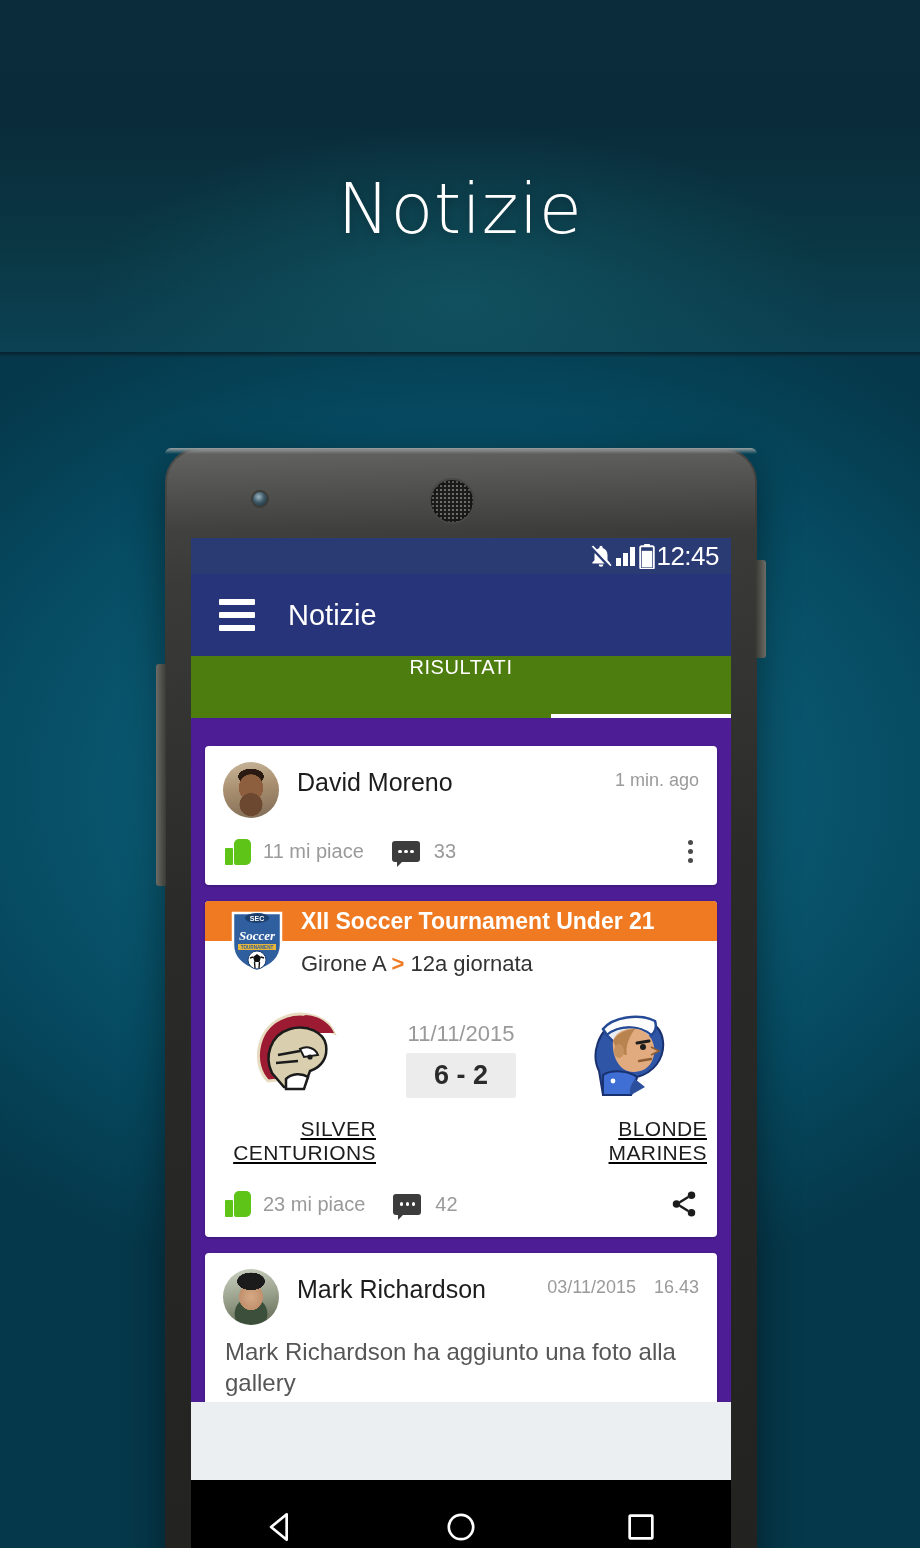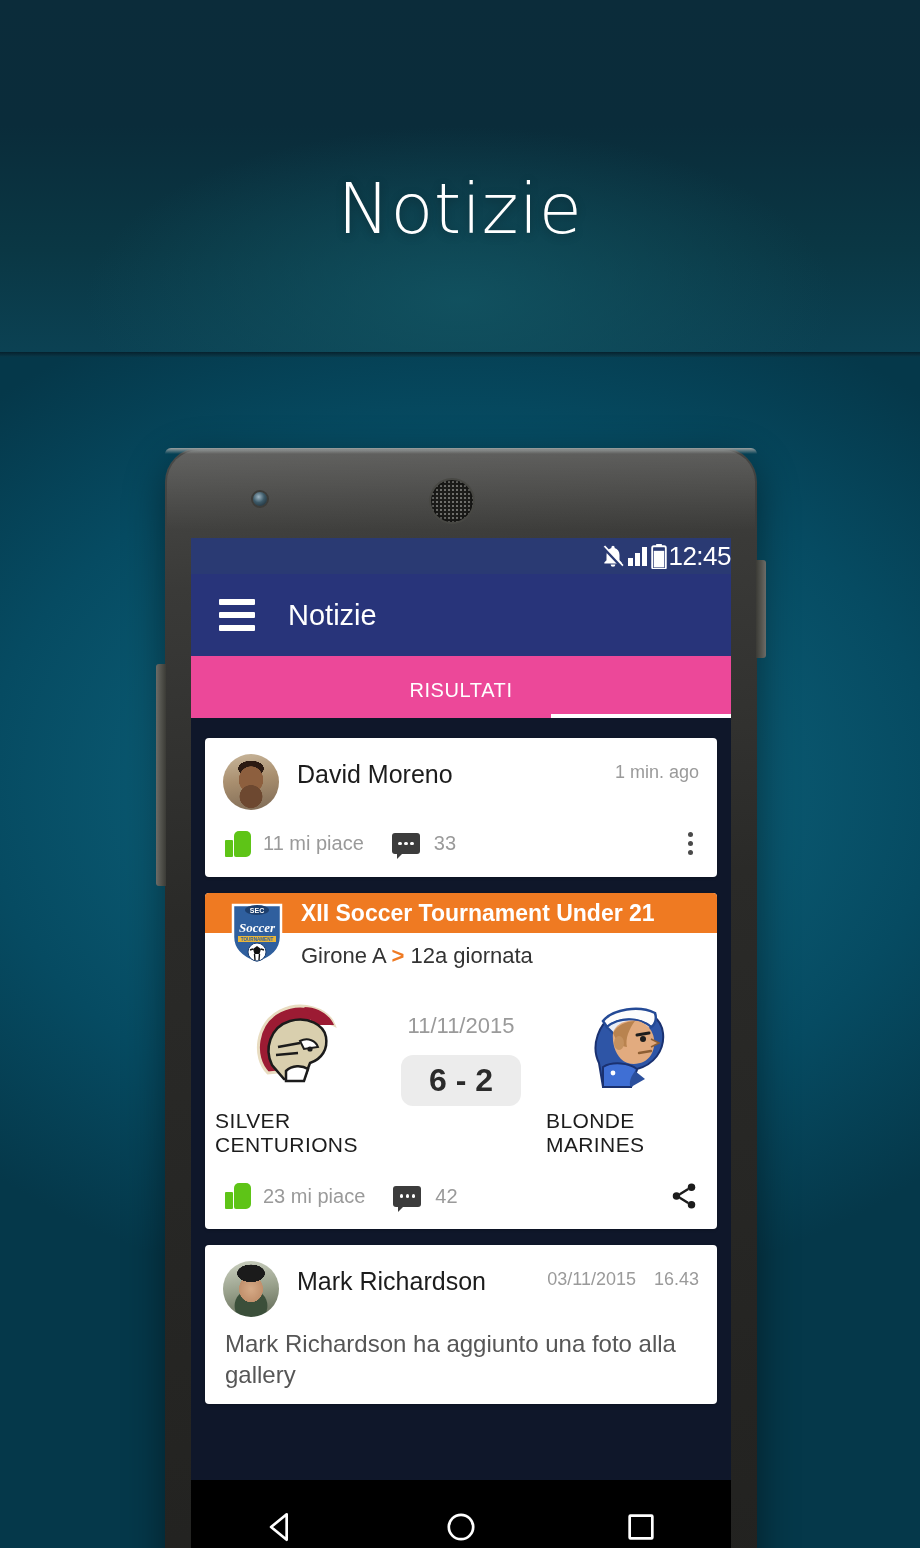--- a/index.html
+++ b/index.html
@@ -88,49 +88,49 @@
   
   #screen {
     position:absolute; left:26px; top:90px;
     width:540px; height:942px;
     background:#eceff1;
     overflow:hidden;
   }
   .statusbar{
     height:36px; background:#2a3a73;
     display:flex; align-items:center; justify-content:flex-end;
-    
+    padding-right:12px; 
     color:#fff;
   }
   .sb-time{ font-size:26px; font-weight:400; letter-spacing:-.5px; line-height:1; }
   .sb-ico{ display:flex; align-items:flex-end; }
 
   .appbar{
     background:#28347a; height:82px;
     display:flex; align-items:center; padding:0 0 0 28px;
   }
   .hamburger{ width:36px; display:flex; flex-direction:column; gap:7px; cursor:pointer; }
   .hamburger span{ display:block; height:6px; background:#fff; border-radius:1px; }
   .appbar-title{ color:#fff; font-size:29px; font-weight:500; margin-left:33px; }
 
   .tabs{
-    background:#ec4899; height:62px; display:flex; align-items:flex-end;
+    background:#4d7c0f; height:62px; display:flex; align-items:flex-start;
     position:relative;
   }
   .tab{
     flex:1; text-align:center; color:#ffffff; font-size:20px;
     letter-spacing:.6px; padding-bottom:16px; cursor:pointer;
     font-family:"Liberation Sans", sans-serif;
   }
   .tab.active{ color:#ffffff; }
   .tab-indicator{
     position:absolute; bottom:0; right:0; width:180px; height:4px; background:#ffffff;
   }
 
-  .feed{ height:762px; overflow:hidden; background:#0f172a; padding:20px 14px 0 14px; }
+  .feed{ height:684px; overflow:hidden; background:#4c1d95; padding:28px 14px 0 14px; }
 
   .card{
     background:#fff; border-radius:4px; margin-bottom:16px;
     box-shadow:0 1px 3px rgba(0,0,0,.22);
     overflow:hidden;
   }
 
   
   .post-head{ display:flex; align-items:flex-start; padding:16px 18px 0 18px; }
   .avatar{
@@ -193,28 +193,28 @@
   .match-sub{
     padding:10px 0 12px 96px; font-size:22px; color:#333;
   }
   .match-sub .sep{ color:#ef7a22; font-weight:700; }
   .tourn-logo{
     position:absolute; left:24px; top:8px; width:56px; height:64px;
   }
   .match-card{ position:relative; }
 
   .match-body{ display:flex; align-items:flex-start; padding:6px 10px 6px 10px; }
-  .team{ flex:1; text-align:left; }
+  .team{ flex:1; text-align:right;text-decoration:underline; }
   .team-logo{ width:116px; height:116px; margin:0 auto; position:relative; }
   .team-name{ font-size:21px; color:#1c1c1c; letter-spacing:.4px; margin-top:6px; }
   .center{ width:170px; text-align:center; padding-top:26px; }
   .match-date{ font-size:22px; color:#9a9a9a; }
   .score{
-    background:#ececec; display:inline-block; padding:7px 28px; margin-top:16px;
-    font-size:32px; font-weight:700; color:#2b2b2b; border-radius:12px;
+    background:#ececec; display:inline-block; padding:7px 28px; margin-top:6px;
+    font-size:27px; font-weight:700; color:#2b2b2b; border-radius:2px;
   }
 
   
   .navbar{
     position:absolute; left:26px; top:1032px; width:540px; height:98px;
     background:#000; display:flex; align-items:center; justify-content:space-around;
   }
   .nav-btn{ cursor:pointer; }
 </style>
 </head>

